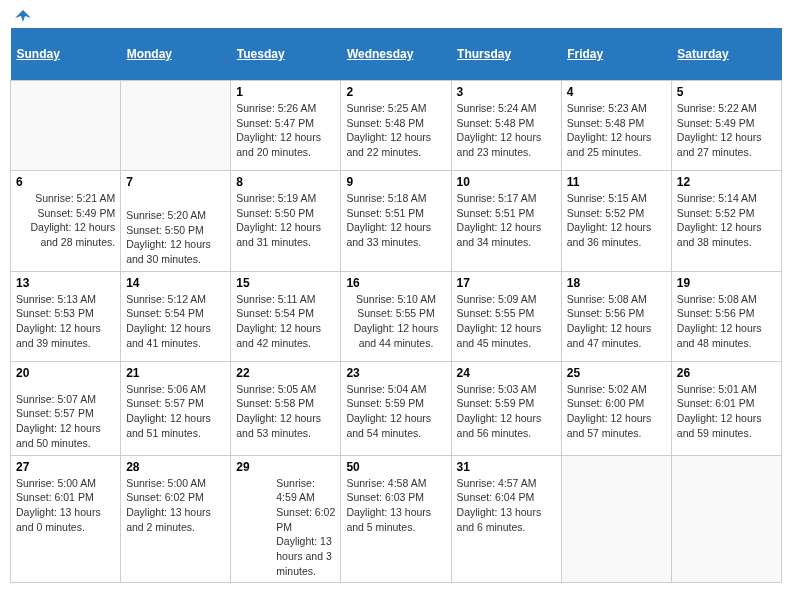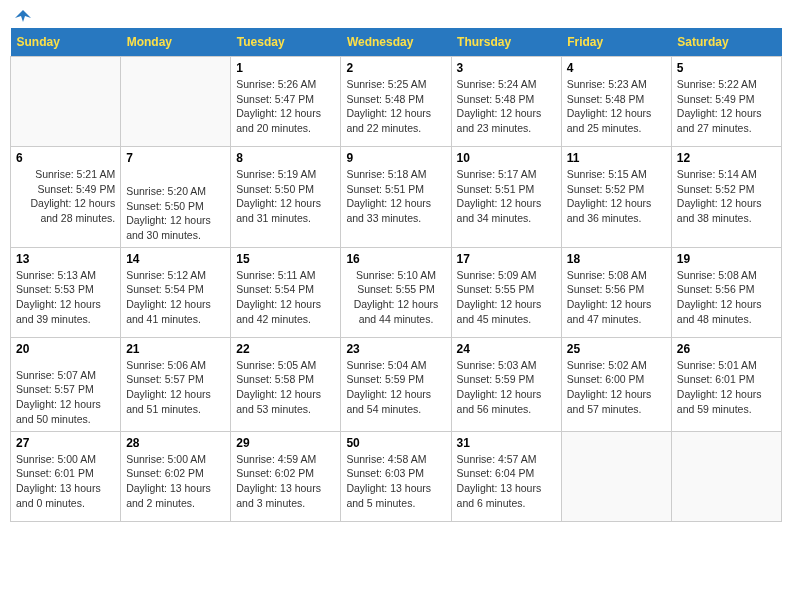--- a/index.html
+++ b/index.html
@@ -35,25 +35,26 @@
       font-size: 16px;
       color: #333;
     }
     .calendar {
       width: 100%;
       border-collapse: collapse;
       font-size: 11px;
     }
     .calendar th {
       background: #2878c0;
-      color: #fde047;
+      color: #ffffff;
       text-align: left;
-      padding: 7px 6px;
+      padding: 19px 6px;
       font-size: 12px;
       font-weight: bold;
+      text-decoration: underline;
     }
     .calendar td {
       border: 1px solid #ccc;
       vertical-align: top;
       padding: 4px 5px;
       width: 110px;
       min-height: 80px;
       height: 90px;
     }
     .day-num {
@@ -277,21 +278,21 @@
 Daylight: 13 hours and 0 minutes.</div>
         </td>
         <td>
           <span class="day-num">28</span>
           <div class="day-info" style="white-space: pre-line;">Sunrise: 5:00 AM
 Sunset: 6:02 PM
 Daylight: 13 hours and 2 minutes.</div>
         </td>
         <td>
           <span class="day-num">29</span>
-          <div class="day-info" style="white-space: pre-line;">Sunrise: 4:59 AM
+          <div class="day-info" style="white-space: pre-line; margin-left: 40px;">Sunrise: 4:59 AM
 Sunset: 6:02 PM
 Daylight: 13 hours and 3 minutes.</div>
         </td>
         <td>
           <span class="day-num">50</span>
           <div class="day-info" style="white-space: pre-line;">Sunrise: 4:58 AM
 Sunset: 6:03 PM
 Daylight: 13 hours and 5 minutes.</div>
         </td>
         <td>

